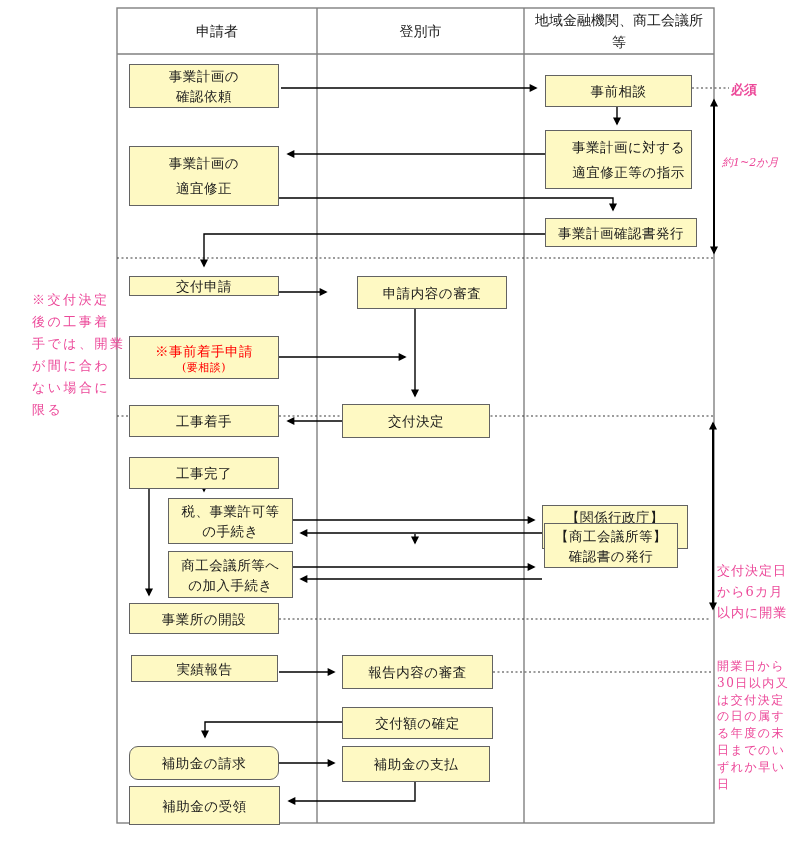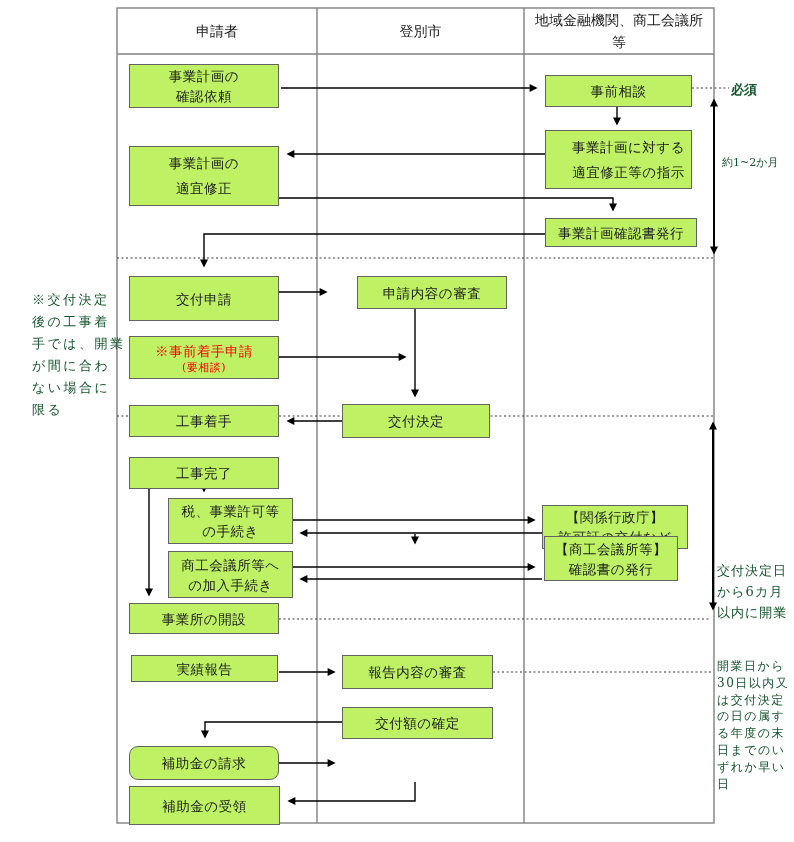--- a/index.html
+++ b/index.html
@@ -6,34 +6,34 @@
   #canvas{
     position:relative;width:794px;height:842px;background:#fff;overflow:hidden;
     font-family:"DejaVu Serif","Liberation Serif",serif;color:#1a1a1a;
   }
   #diagram-svg{position:absolute;left:0;top:0;z-index:1;}
   .hdr{
     position:absolute;z-index:2;display:flex;align-items:center;justify-content:center;
     text-align:center;font-size:14px;line-height:22px;white-space:pre-line;
   }
   .box{
-    position:absolute;z-index:3;background:#bef264;border:1.5px solid #636363;
+    position:absolute;z-index:3;background:#fef9c3;border:1.5px solid #636363;
     display:flex;flex-direction:column;align-items:center;justify-content:center;
     text-align:center;font-size:13.5px;line-height:20px;box-sizing:border-box;
     white-space:pre-line;letter-spacing:0.5px;
   }
   .box.tall{line-height:25px;}
   .box .sub{font-size:11px;line-height:14px;}
   .red{color:#FF0000;}
   .note{
-    position:absolute;z-index:2;color:#14532d;white-space:pre-line;
+    position:absolute;z-index:2;color:#ec4899;white-space:pre-line;
     font-size:13px;line-height:22px;letter-spacing:1px;
   }
   .note-bold{font-weight:bold;letter-spacing:0;}
-  .note-small{font-size:11px;line-height:14px;letter-spacing:0;}
+  .note-small{font-size:11px;line-height:14px;letter-spacing:0;font-style:italic;}
   .note-just{letter-spacing:2.5px;}
   .note-right{line-height:21px;}
   .note-right-long{font-size:12px;line-height:16.8px;letter-spacing:1.5px;}
 </style>
 </head>
 <body>
 
 <div id="canvas">
 
   <svg id="diagram-svg" width="794" height="842" viewBox="0 0 794 842">
@@ -89,48 +89,49 @@
 
   <div class="hdr" style="left:117px;top:8px;width:200px;height:46px;">申請者</div>
   <div class="hdr" style="left:317px;top:8px;width:207px;height:46px;">登別市</div>
   <div class="hdr" style="left:524px;top:8px;width:190px;height:46px;">地域金融機関、商工会議所
 等</div>
 
   <div class="box" style="left:129px;top:64px;width:150px;height:44px;">事業計画の
 確認依頼</div>
   <div class="box tall" style="left:129px;top:146px;width:150px;height:60px;">事業計画の
 適宜修正</div>
-  <div class="box" style="left:129px;top:276px;width:150px;height:45px;">交付申請</div>
+  <div class="box" style="left:129px;top:276px;width:150px;height:20px;">交付申請</div>
   <div class="box" style="left:129px;top:336px;width:150px;height:43px;">
     <span class="red">※事前着手申請</span>
     <span class="red sub">(要相談)</span>
   </div>
   <div class="box" style="left:129px;top:405px;width:150px;height:32px;">工事着手</div>
   <div class="box" style="left:129px;top:457px;width:150px;height:32px;">工事完了</div>
   <div class="box" style="left:168px;top:498px;width:125px;height:46px;">税、事業許可等
 の手続き</div>
   <div class="box" style="left:168px;top:551px;width:125px;height:47px;">商工会議所等へ
 の加入手続き</div>
   <div class="box" style="left:129px;top:603px;width:150px;height:31px;">事業所の開設</div>
   <div class="box" style="left:131px;top:655px;width:147px;height:27px;">実績報告</div>
   <div class="box" style="left:129px;top:746px;width:150px;height:34px;border-radius:9px;">補助金の請求</div>
   <div class="box" style="left:129px;top:786px;width:151px;height:39px;">補助金の受領</div>
 
   <div class="box" style="left:333px;top:276px;width:150px;height:33px;margin-left:24px;">申請内容の審査</div>
   <div class="box" style="left:342px;top:404px;width:148px;height:34px;">交付決定</div>
   <div class="box" style="left:342px;top:655px;width:151px;height:34px;">報告内容の審査</div>
   <div class="box" style="left:342px;top:707px;width:151px;height:32px;">交付額の確定</div>
+  <div class="box" style="left:342px;top:746px;width:148px;height:36px;">補助金の支払</div>
 
   <div class="box" style="left:545px;top:75px;width:147px;height:32px;">事前相談</div>
   <div class="box tall" style="left:545px;top:130px;width:147px;height:59px;padding-left:20px;">事業計画に対する
 適宜修正等の指示</div>
   <div class="box" style="left:545px;top:218px;width:152px;height:29px;">事業計画確認書発行</div>
   <div class="box" style="left:542px;top:505px;width:146px;height:44px;">【関係行政庁】
 許可証の交付など</div>
-  <div class="box" style="left:544px;top:536px;width:134px;height:45px;">【商工会議所等】
+  <div class="box" style="left:544px;top:523px;width:134px;height:45px;">【商工会議所等】
 確認書の発行</div>
 
   <div class="note note-bold" style="left:731px;top:79px;">必須</div>
   <div class="note note-small" style="left:722px;top:156px;">約1~2か月</div>
   <div class="note note-just" style="left:32px;top:289px;">※交付決定
 後の工事着
 手では、開業
 が間に合わ
 ない場合に
 限る</div>

